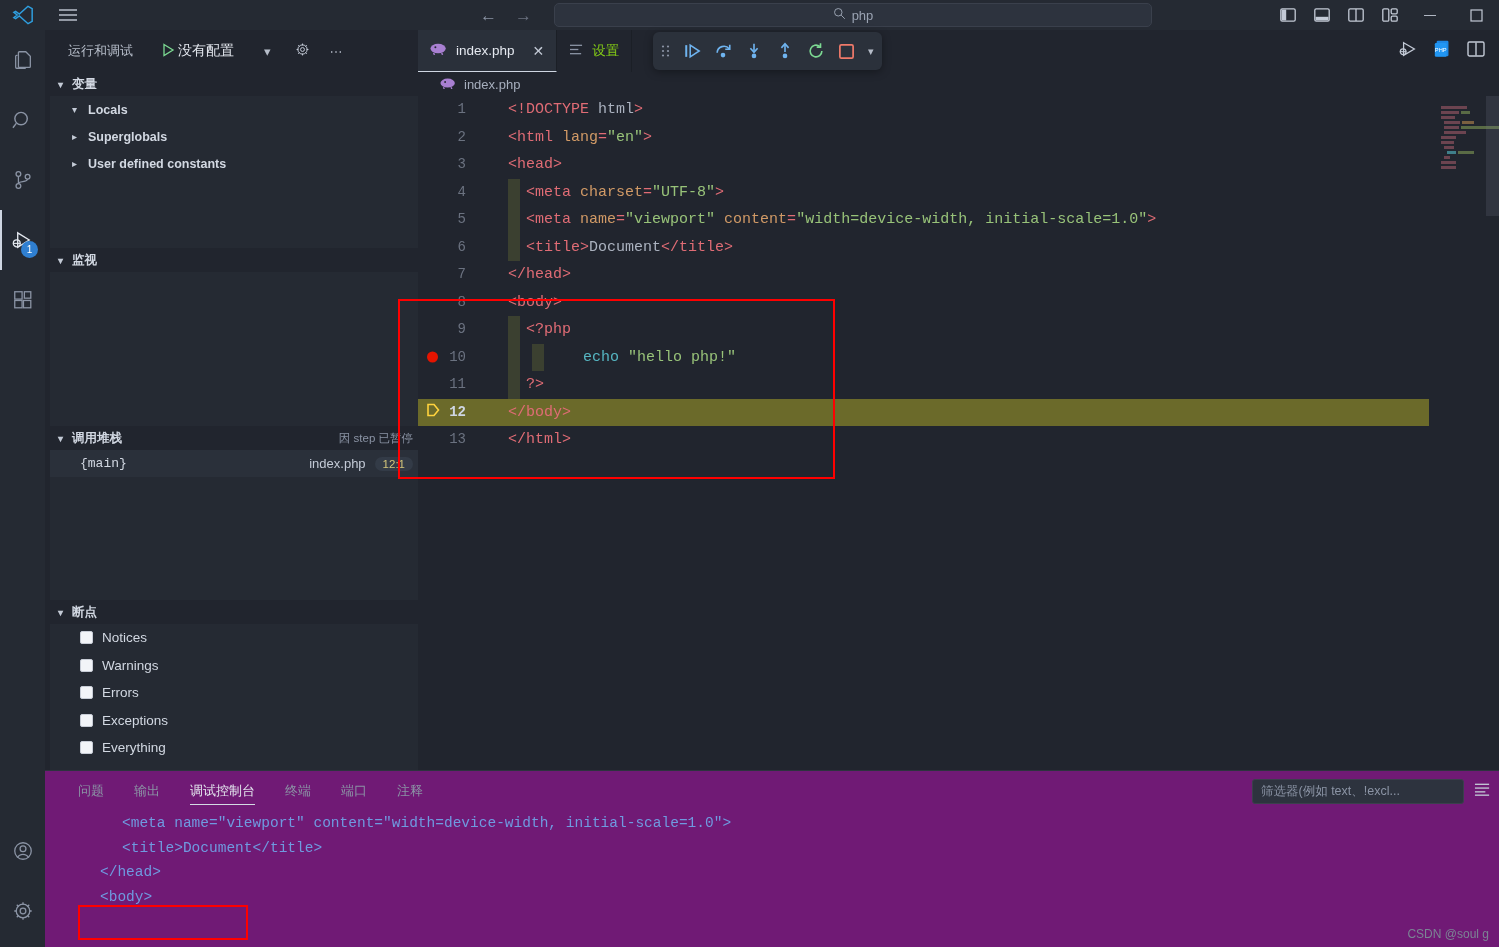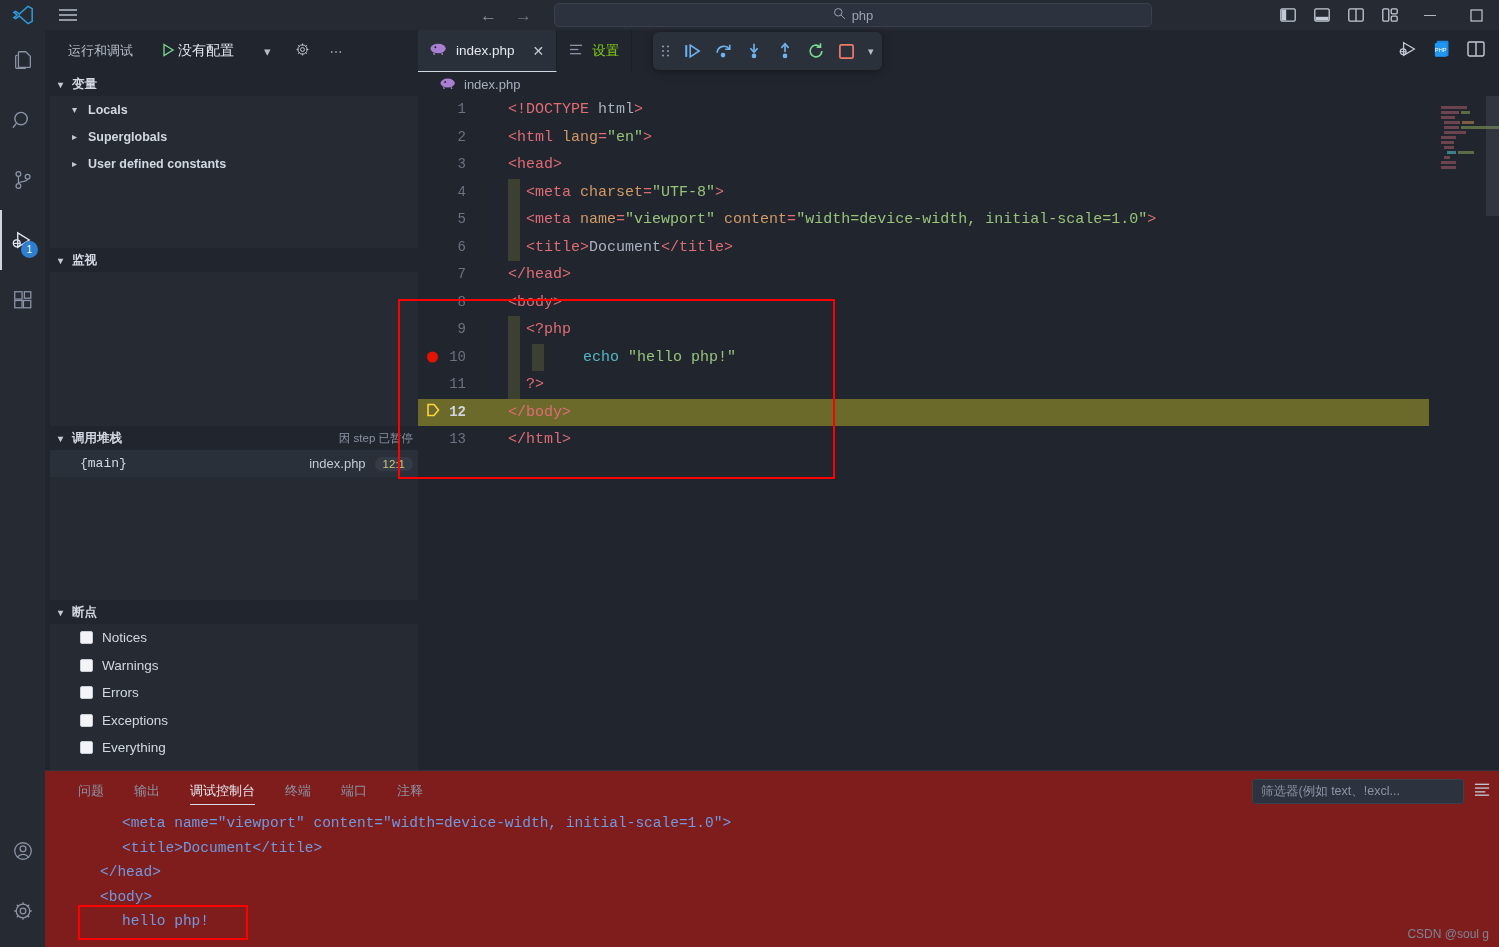--- a/index.html
+++ b/index.html
@@ -144,21 +144,21 @@
   .t-tag { color: #e06c75; }
   .t-attr { color: #d19a66; }
   .t-str { color: #98c379; }
   .t-txt { color: #abb2bf; }
   .t-kw { color: #56b6c2; padding-left: 39px; }
   .t-php { color: #e06c75; }
 
   .minimap { position: absolute; right: 0; top: 0; width: 70px; height: 674px; background: #21252e; }
 
   
-  .panel { position: absolute; left: 45px; top: 770px; width: 1454px; height: 177px; background: #7f1d1d; border-top: 1px solid #2d333e; }
+  .panel { position: absolute; left: 45px; top: 770px; width: 1454px; height: 177px; background: #701a75; border-top: 1px solid #2d333e; }
   .panel-tabs { height: 40px; display: flex; align-items: center; padding-left: 18px; gap: 0; position: relative; }
   .p-tab { padding: 0 15px; height: 40px; display: flex; align-items: center; color: #8b94a5; font-size: 13px; cursor: pointer; position: relative; }
   .p-tab.active { color: #e4e8ef; }
   .p-tab.active::after { content: ''; position: absolute; left: 15px; right: 15px; bottom: 6px; height: 1.5px; background: #d4dae4; }
   .panel-right { position: absolute; right: 8px; top: 0; height: 40px; display: flex; align-items: center; gap: 10px; }
   .filter-input {
     width: 212px; height: 25px; background: #2d333e; border: 1px solid #3a404c; border-radius: 3px;
     color: #8b94a5; font-size: 12.5px; padding: 0 8px; display: flex; align-items: center;
   }
   .console {
@@ -560,21 +560,20 @@
               <line x1="1" y1="13.5" x2="16" y2="13.5"></line>
             </g>
           </svg>
       </span>
     </div>
     <div class="console" id="console-lines">
         <div class="cl ind1">&lt;meta name="viewport" content="width=device-width, initial-scale=1.0"&gt;</div>
         <div class="cl ind1">&lt;title&gt;Document&lt;/title&gt;</div>
         <div class="cl">&lt;/head&gt;</div>
         <div class="cl">&lt;body&gt;</div>
-        <div class="cl ind1">hello php!</div>
       </div>
   </div>
 
   <div class="anno-box" style="left:398px;top:299px;width:437px;height:180px;"></div>
   <div class="anno-box" style="left:78px;top:905px;width:170px;height:35px;"></div>
   <div class="watermark">CSDN @soul g</div>
 
 </div>
 
 </body></html>

